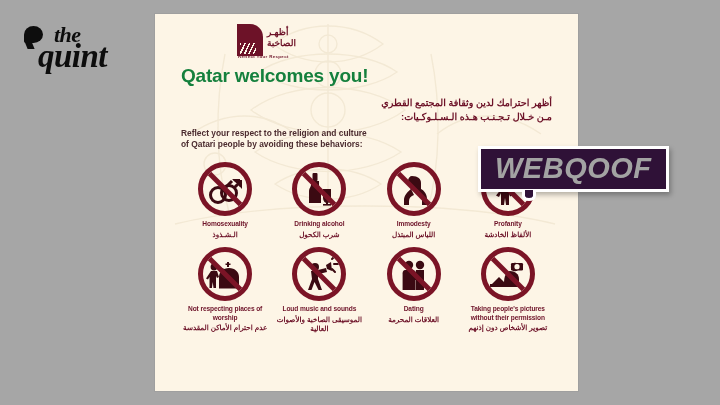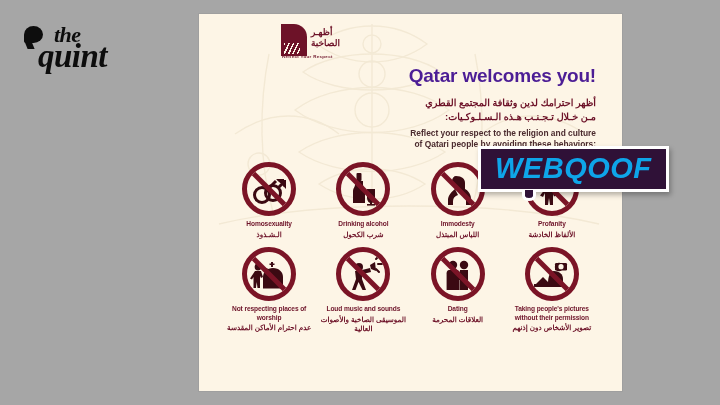--- a/index.html
+++ b/index.html
@@ -50,21 +50,20 @@
   #quint-logo .l2 { left: 14px; top: 22px; font-size: 33px; }
 
   
   #poster {
     position: absolute;
     left: 155px; top: 14px;
     width: 423px; height: 377px;
     background: #fdf5e6;
     overflow: hidden;
     box-shadow: 0 0 0 1px rgba(0,0,0,0.04);
-    margin-left: 44px;
   }
   
   #poster-bg {
     position: absolute; inset: 0;
     pointer-events: none;
     opacity: 0.55;
   }
 
   #poster-inner {
     position: relative;
@@ -117,39 +116,39 @@
     text-align: center;
     direction: rtl;
     color: #6d1228;
     font-size: 28px;
     font-weight: 700;
     line-height: 1.1;
     margin-top: 4px;
     letter-spacing: 1px;
   }
   .en-title {
-    text-align: right;
-    color: #4c1d95;
+    text-align: left;
+    color: #15803d;
     font-size: 19px;
     font-weight: 700;
     line-height: 1.1;
     margin-top: 2px;
     letter-spacing: -0.2px;
   }
   .ar-sub {
     text-align: right;
     direction: rtl;
     color: #6d1228;
     font-size: 9.6px;
     font-weight: 700;
     line-height: 1.45;
     margin-top: 9px;
   }
   .en-sub {
-    text-align: right;
+    text-align: left;
     color: #4b2b2f;
     font-size: 8.4px;
     font-weight: 700;
     line-height: 1.4;
     margin-top: 4px;
   }
 
   
   .grid {
     display: grid;
@@ -208,21 +207,21 @@
     left: 478px; top: 146px;
     z-index: 40;
   }
   #webqoof .plate {
     background: #2f1137;
     border: 3px solid #ffffff;
     padding: 5px 14px 6px 14px;
     box-shadow: 2px 3px 5px rgba(0,0,0,0.28);
   }
   #webqoof .txt {
-    color: #0ea5e9;
+    color: #a3a3a3;
     font-size: 29px;
     font-weight: 700;
     font-style: italic;
     letter-spacing: 0.5px;
     line-height: 1;
     white-space: nowrap;
     font-family: "Liberation Sans", sans-serif;
     text-align: right;
   }
   #webqoof .tail {

